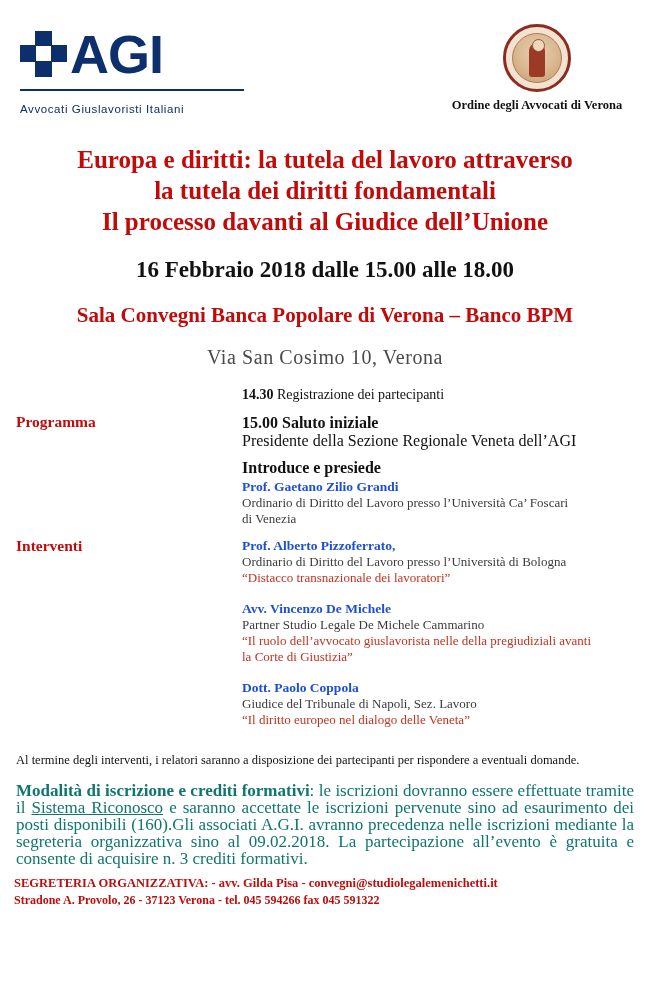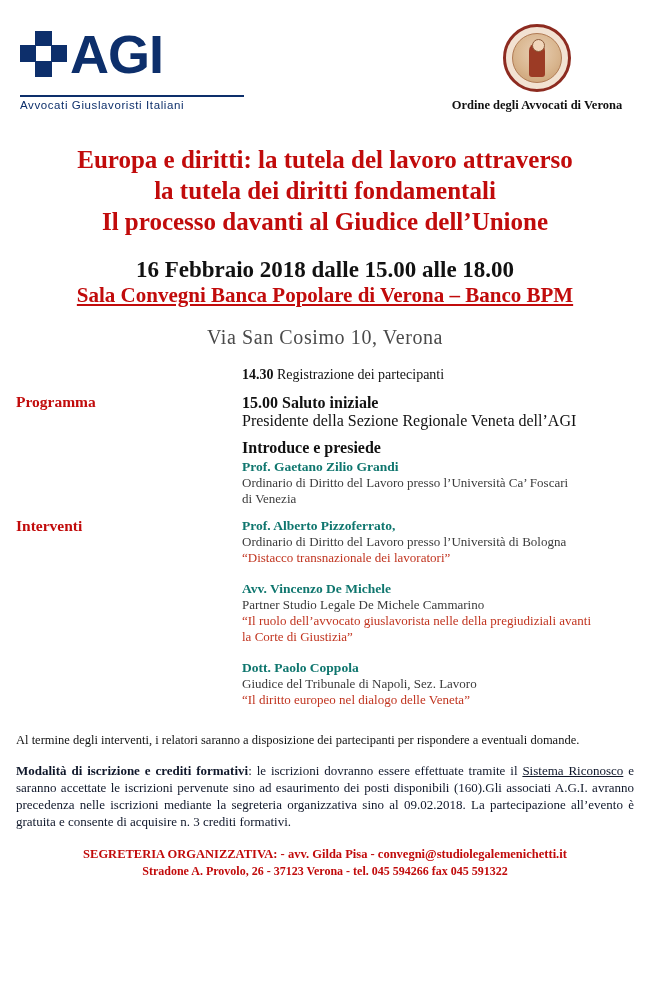--- a/index.html
+++ b/index.html
@@ -61,22 +61,22 @@
     line-height: 54px;
     letter-spacing: -1px;
     color: #0d2f6b;
   }
   .agi-sub {
     font-family: "Liberation Sans", sans-serif;
     font-size: 11.5px;
     letter-spacing: 0.6px;
     color: #0d2f6b;
     border-top: 2px solid #0d2f6b;
-    padding-top: 2px;
-    margin-top: 13px;
+    padding-top: 12px;
+    margin-top: 7px;
     width: 224px;
     text-align: left;
   }
 
   .ordine-logo {
     position: absolute;
     left: 398px;
     top: 6px;
     width: 250px;
     text-align: center;
@@ -141,21 +141,21 @@
     color: #111111;
     font-weight: bold;
     font-size: 23px;
     margin-top: 20px;
   }
   .title-venue {
     text-align: center;
     color: #c10b0b;
     font-weight: bold;
     font-size: 21px;
-    text-decoration: underline;
+    margin-top: 20px;
   }
   .title-address {
     text-align: center;
     color: #4a4a4a;
     font-size: 20px;
     margin-top: 18px;
     letter-spacing: 0.6px;
   }
 
   
@@ -196,21 +196,21 @@
     line-height: 20px;
   }
   .blk-sub {
     font-size: 16px;
     color: #111111;
     line-height: 15px;
   }
   .speaker-name {
     font-weight: bold;
     font-size: 13.5px;
-    color: #0f766e;
+    color: #1d4ed8;
     line-height: 17px;
   }
   .speaker-role {
     font-size: 13px;
     color: #3b3b3b;
     line-height: 16px;
   }
   .speaker-topic {
     font-size: 13px;
     color: #c1341f;
@@ -222,32 +222,32 @@
   
   .note {
     margin-top: 24px;
     font-size: 12.5px;
     color: #111111;
     line-height: 16px;
     padding: 0 2px;
   }
   .note-block {
     margin-top: 14px;
-    font-size: 13px;
-    color: #0f172a;
+    font-size: 17px;
+    color: #0f766e;
     line-height: 17px;
     text-align: justify;
     padding: 0 2px;
   }
   .note-block b { font-weight: bold; }
   .u { text-decoration: underline; }
 
   .footer {
-    margin-top: 16px;
-    text-align: center;
+    margin-top: 8px;
+    text-align: left;
   }
   .f1 {
     color: #c10b0b;
     font-weight: bold;
     font-size: 12.5px;
     line-height: 17px;
   }
   .f2 {
     color: #c10b0b;
     font-weight: bold;

